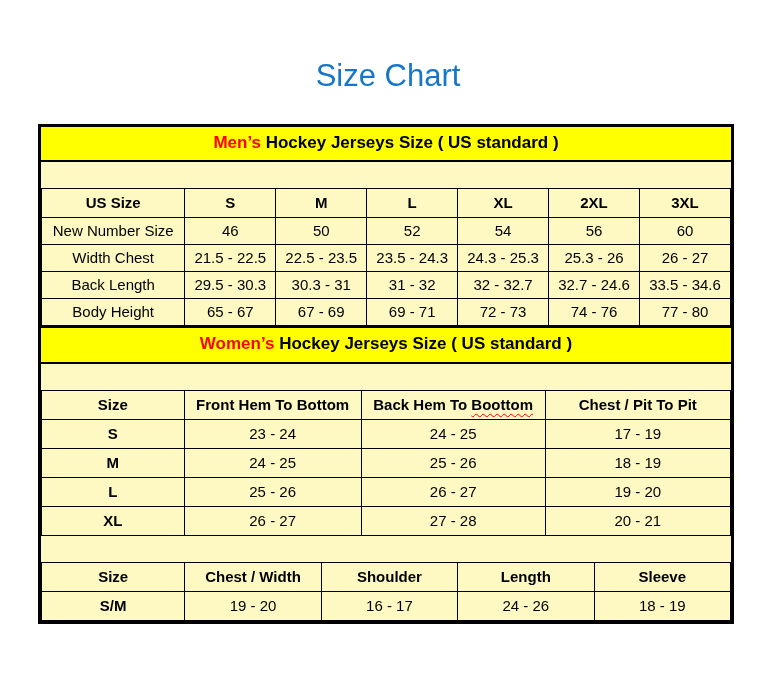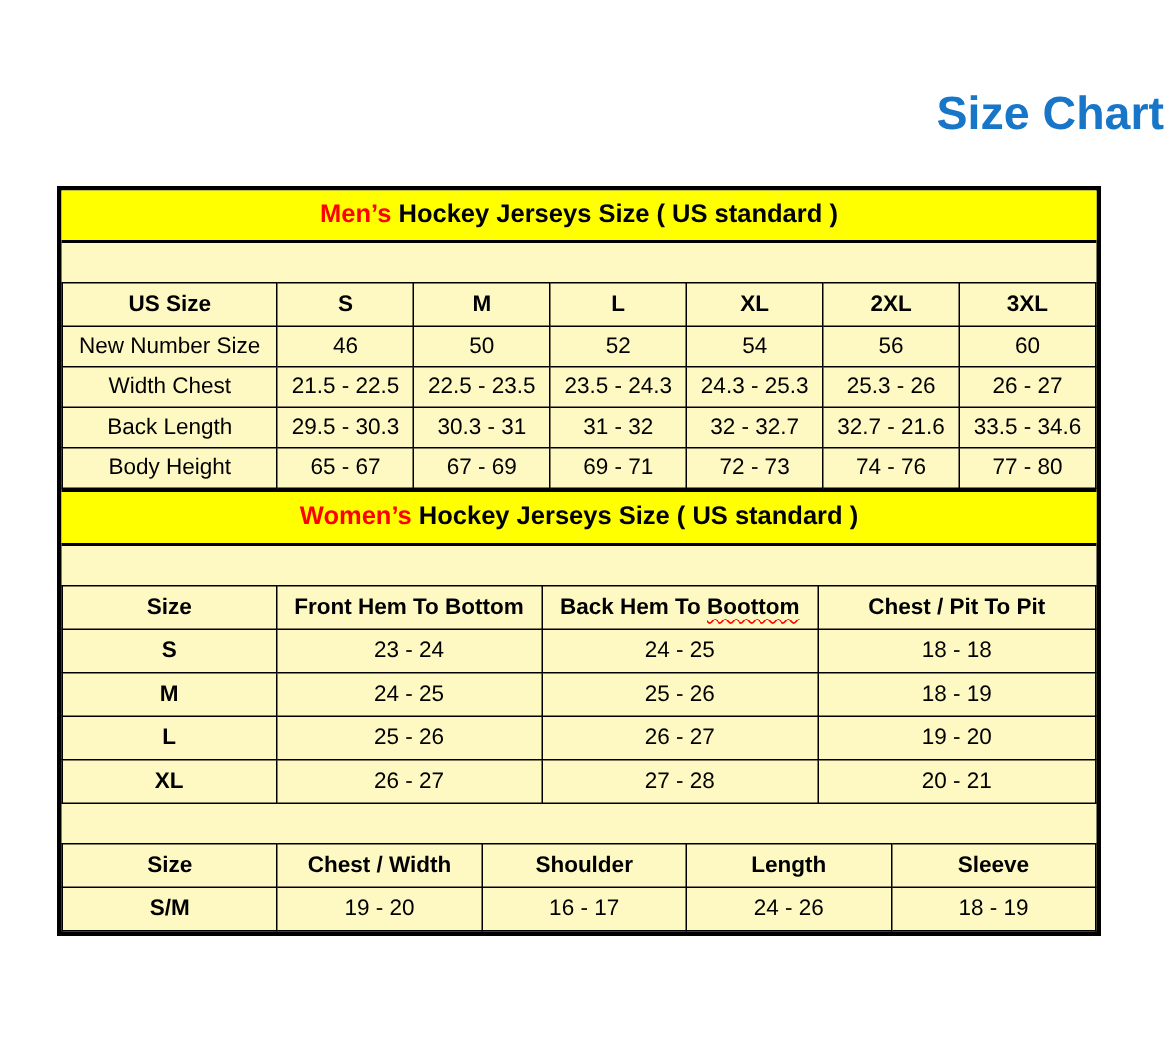--- a/index.html
+++ b/index.html
@@ -7,23 +7,23 @@
     padding: 0;
     width: 776px;
     height: 692px;
     background: #ffffff;
     overflow: hidden;
     font-family: "Liberation Sans", sans-serif;
     color: #000000;
   }
   .title {
     margin: 58px 0 30px 0;
-    text-align: right;
+    text-align: center;
     font-size: 31px;
-    font-weight: bold;
+    font-weight: normal;
     letter-spacing: 0px;
     color: var(--title-blue, #1776c8);
   }
   .chart {
     width: 696px;
     margin-left: 38px;
     border: 3px solid var(--border-color, #000);
     box-sizing: border-box;
     background: #fef9c3;
   }
@@ -116,21 +116,21 @@
             <td>24.3 - 25.3</td>
             <td>25.3 - 26</td>
             <td>26 - 27</td>
           </tr>
           <tr>
             <td>Back Length</td>
             <td>29.5 - 30.3</td>
             <td>30.3 - 31</td>
             <td>31 - 32</td>
             <td>32 - 32.7</td>
-            <td>32.7 - 21.6</td>
+            <td>32.7 - 24.6</td>
             <td>33.5 - 34.6</td>
           </tr>
           <tr>
             <td>Body Height</td>
             <td>65 - 67</td>
             <td>67 - 69</td>
             <td>69 - 71</td>
             <td>72 - 73</td>
             <td>74 - 76</td>
             <td>77 - 80</td>
@@ -153,21 +153,21 @@
             <th>Front Hem To Bottom</th>
             <th>Back Hem To <span class="squiggle">Boottom</span></th>
             <th>Chest / Pit To Pit</th>
           </tr>
         </thead>
         <tbody>
           <tr>
             <td class="bold">S</td>
             <td>23 - 24</td>
             <td>24 - 25</td>
-            <td>18 - 18</td>
+            <td>17 - 19</td>
           </tr>
           <tr>
             <td class="bold">M</td>
             <td>24 - 25</td>
             <td>25 - 26</td>
             <td>18 - 19</td>
           </tr>
           <tr>
             <td class="bold">L</td>
             <td>25 - 26</td>

